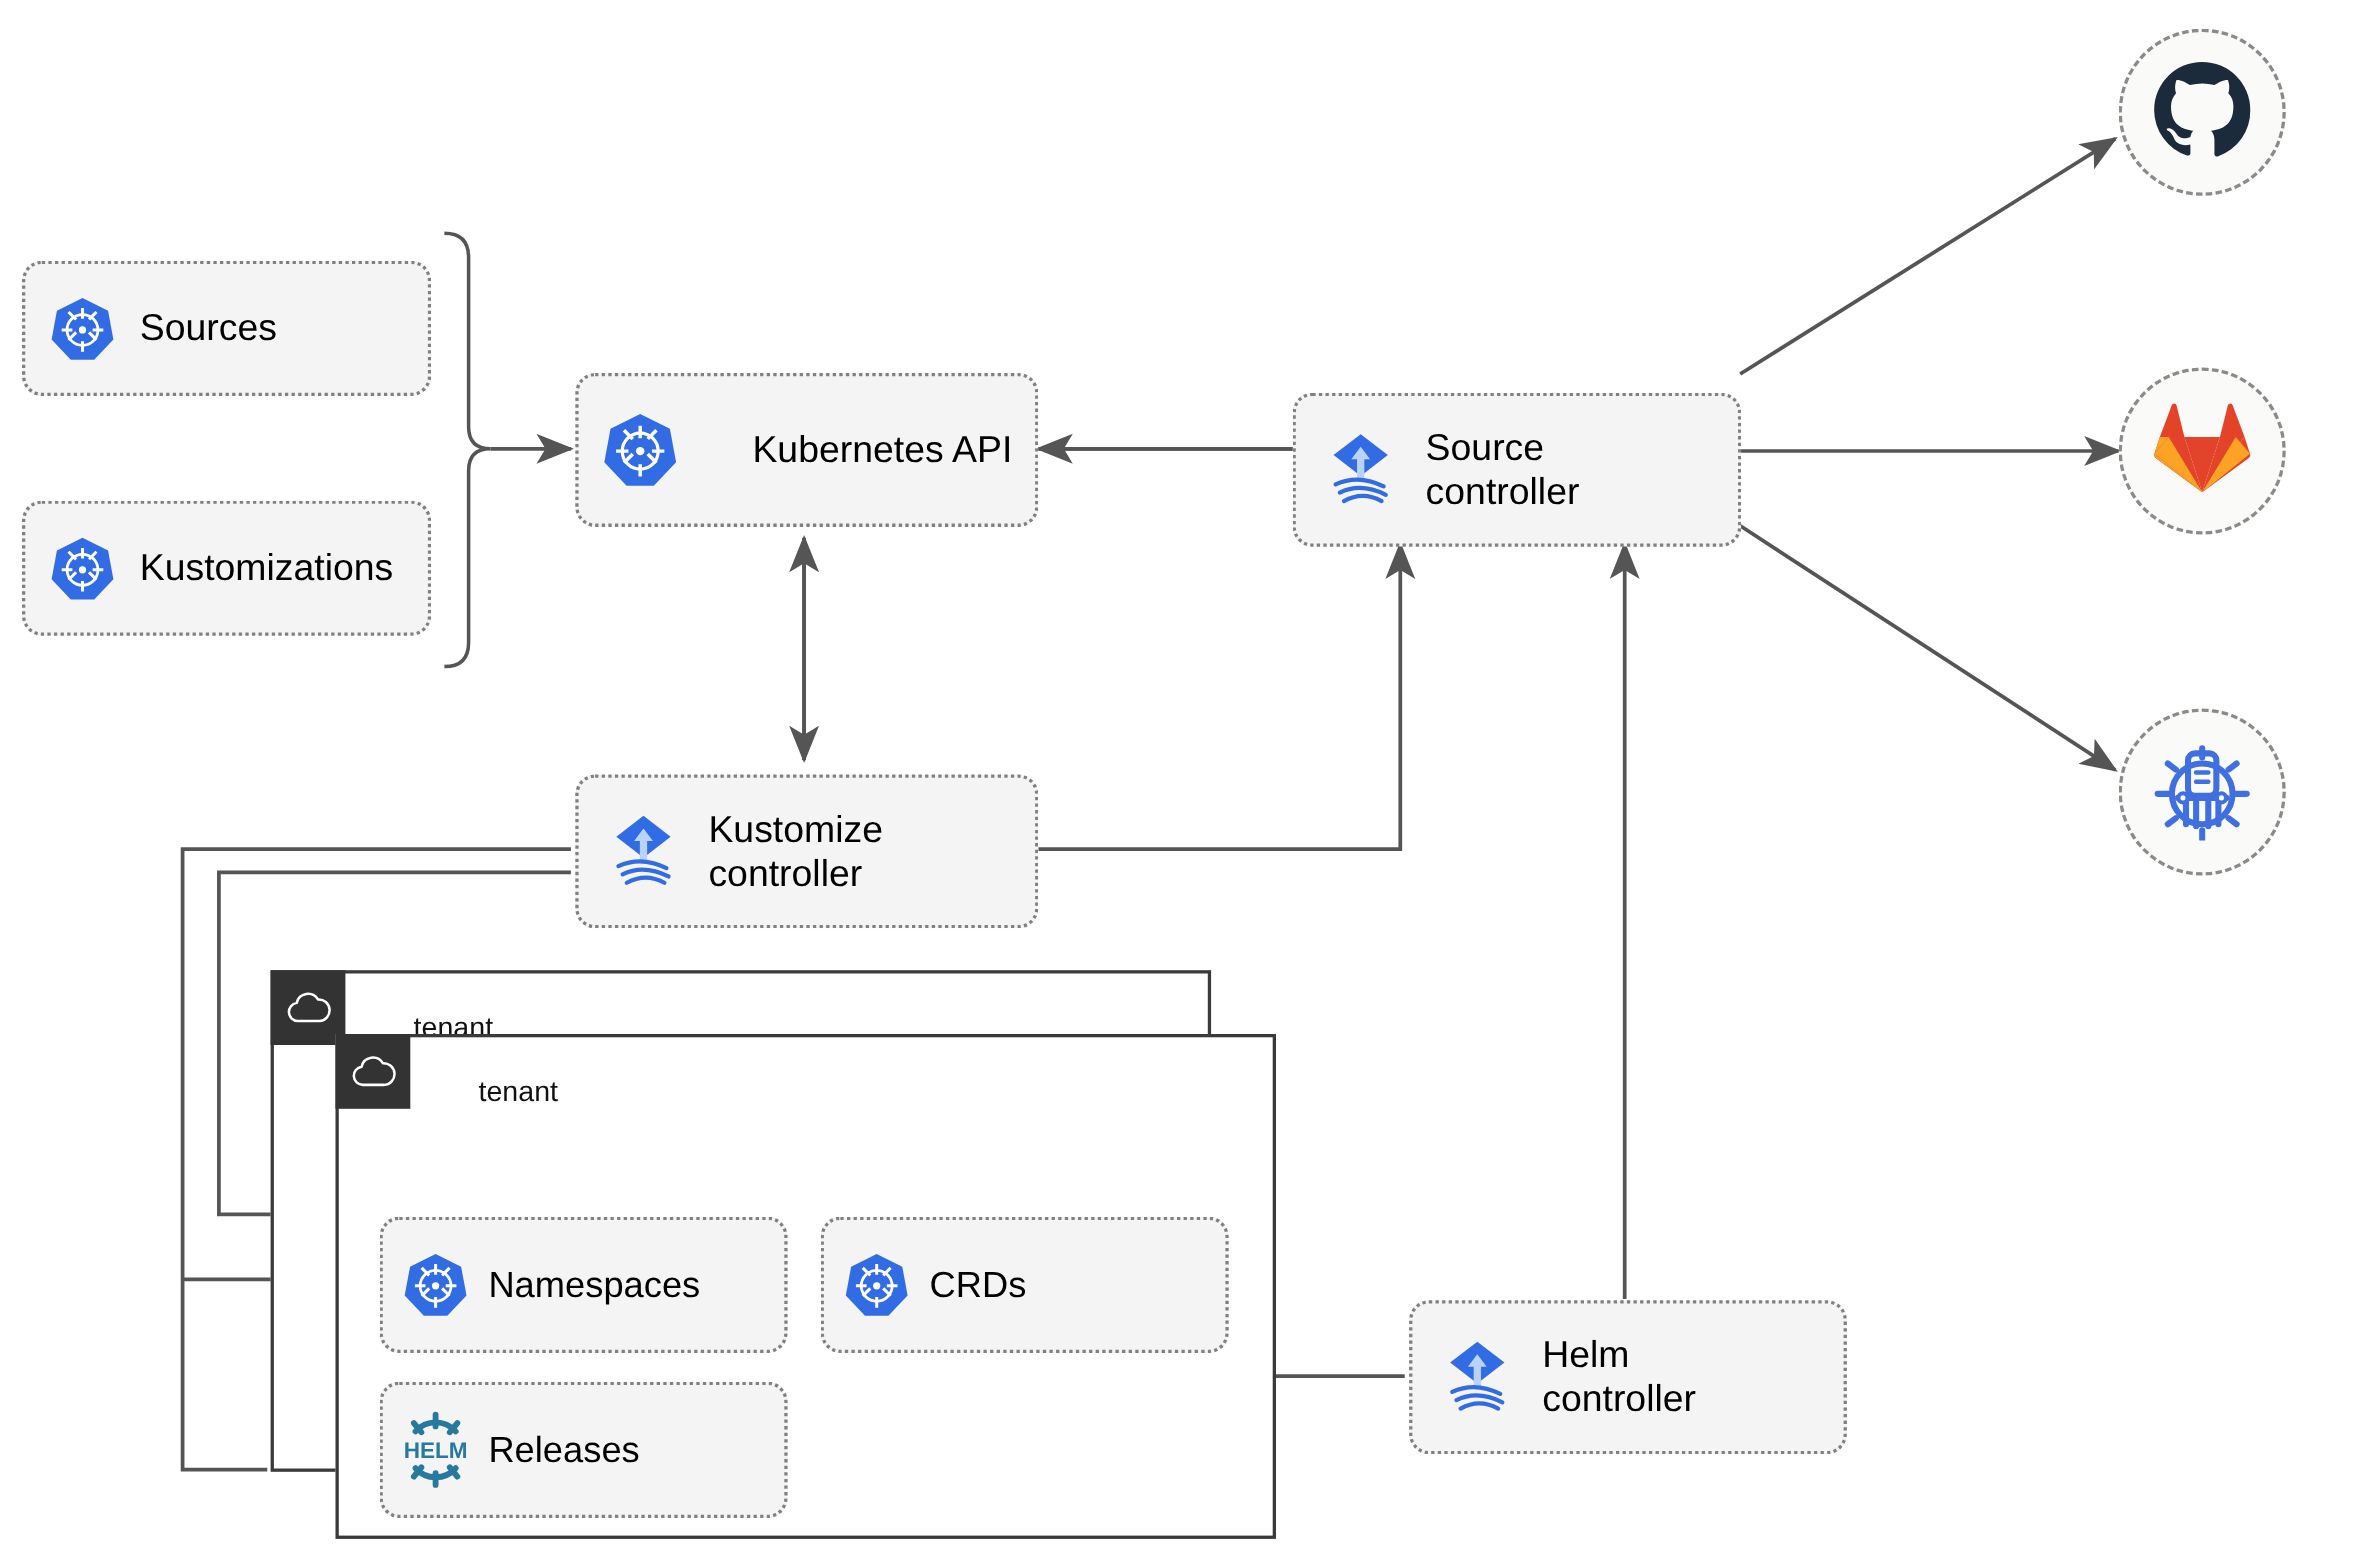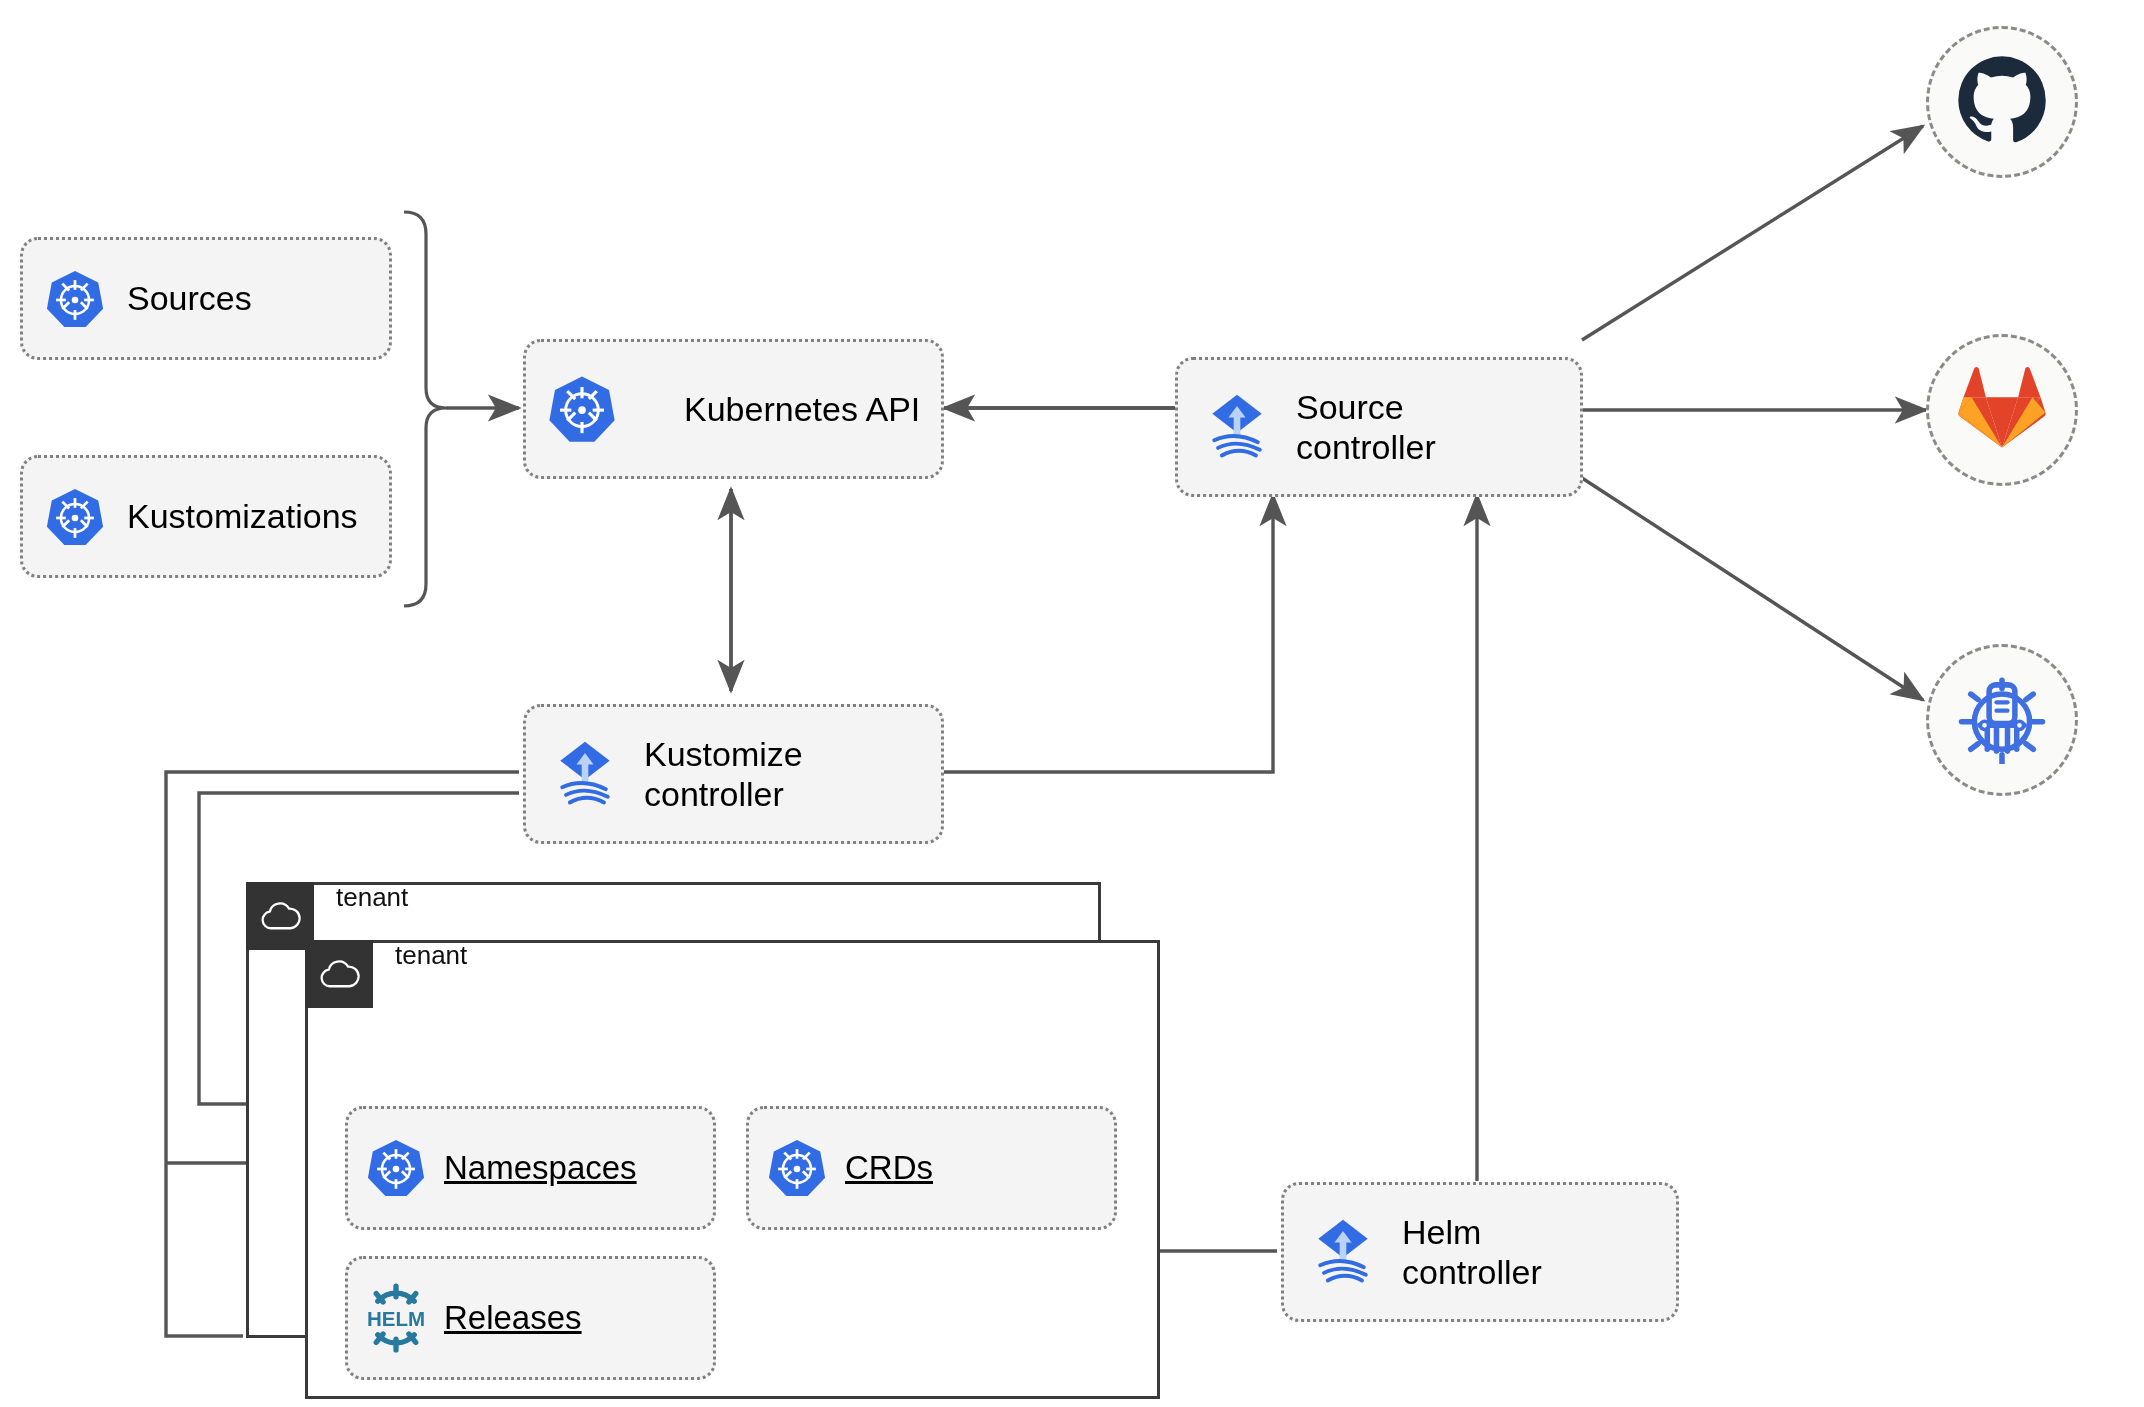--- a/index.html
+++ b/index.html
@@ -30,21 +30,21 @@
     position:absolute;width:152px;height:152px;border-radius:50%;
     background:#fafaf8;border:3px dashed #8a8a8a;
     display:flex;align-items:center;justify-content:center;box-sizing:border-box;
   }
 
   
   .tenant{
     position:absolute;background:#ffffff;border:3px solid #3a3a3a;box-sizing:border-box;
   }
   .tenant .hdr{
-    position:absolute;left:-3px;top:-3px;height:68px;display:flex;align-items:flex-start;
+    position:absolute;left:-3px;top:-3px;height:68px;display:flex;align-items:flex-end;gap:40px;
   }
   .tenant .hdr .chip{
     width:68px;height:68px;background:#333333;display:flex;align-items:center;justify-content:center;
   }
   .tenant .hdr .tname{
     color:#111;font-size:26px;padding-left:22px;white-space:nowrap;
   }
   .inner-grid{position:absolute;display:grid;grid-template-columns:1fr 1fr;gap:26px 30px;}
   .inner-grid .node{position:relative;left:auto;top:auto;width:auto;height:auto;min-height:124px;}
 </style>
@@ -273,21 +273,21 @@
   <div class="tenant" style="left:305px;top:940px;width:855px;height:459px;">
     <div class="hdr">
       <span class="chip">
         <svg width="42" height="30" viewBox="0 0 48 34">
           <path d="M13.5 31 a9.5 9.5 0 0 1 -1.2 -18.9 a12 12 0 0 1 22 -3.6 a8.5 8.5 0 0 1 1.7 22.5 z" fill="none" stroke="#ffffff" stroke-width="2.6" stroke-linejoin="round"></path>
         </svg>
       </span>
       <span class="tname">tenant</span>
     </div>
 
-    <div class="inner-grid" style="left:37px;top:163px;width:772px;text-decoration:underline;">
+    <div class="inner-grid" style="left:37px;top:163px;width:772px;">
 
       <div class="node small">
         <span class="ico" style="width:96px;">
           <svg width="62" height="62" viewBox="0 0 64 64">
             <path d="M32 3 L56 15 L61 42 L43 61 L21 61 L3 42 L8 15 Z" fill="#326CE5"></path>
             <g fill="#fff">
               <circle cx="32" cy="33" r="3.4"></circle>
               <path d="M30.6 12.5h2.8v10h-2.8z"></path>
                 <path d="M30.6 43.5h2.8v10h-2.8z"></path>
               <path d="M12.5 31.6h10v2.8h-10z"></path>

